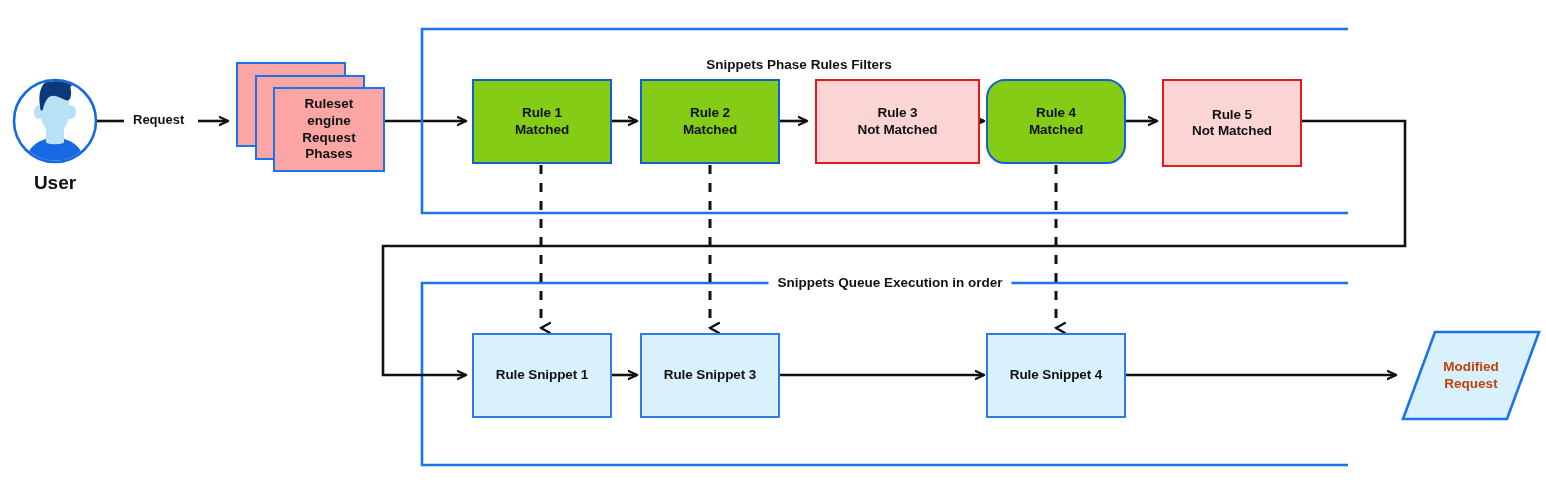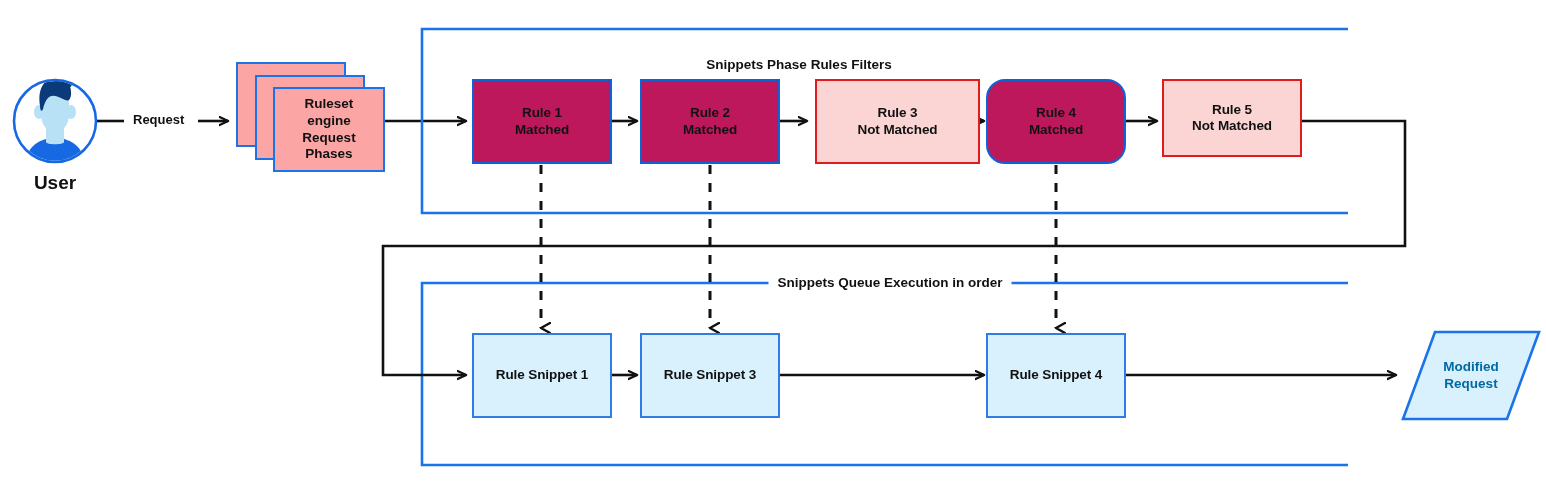--- a/index.html
+++ b/index.html
@@ -3,38 +3,38 @@
 <meta charset="utf-8">
 <style>
   html,body{margin:0;padding:0;background:#ffffff;}
   body{font-family:"Liberation Sans","DejaVu Sans",sans-serif;}
   #stage{position:relative;width:1546px;height:491px;background:#ffffff;overflow:hidden;}
   #svgLayer{position:absolute;left:0;top:0;width:1546px;height:491px;}
 
   .node{position:absolute;box-sizing:border-box;display:flex;align-items:center;
         justify-content:center;text-align:center;font-weight:bold;color:#111111;
         line-height:1.22;letter-spacing:-0.1px;}
-  .rulebox{border:2px solid #0f62d6;background:#be185d;font-size:13.5px;}
+  .rulebox{border:2px solid #0f62d6;background:#84cc16;font-size:13.5px;}
   .rulebox.nomatch{border-color:#e01b1b;background:#fbd4d4;}
   .snipbox{border:2px solid #2f7ce8;background:#d8f1fc;font-size:13.5px;}
 
   .stackbox{position:absolute;box-sizing:border-box;border:2.5px solid #1a73e8;background:#fca5a5;}
   .stackfront{display:flex;align-items:center;justify-content:center;text-align:center;
               font-weight:bold;font-size:13.5px;color:#111;line-height:1.25;}
 
   .edgelabel{position:absolute;font-size:13px;font-weight:bold;color:#111;}
 
   .bracket-label{position:absolute;font-size:13.5px;font-weight:bold;color:#111;
                  background:#ffffff;padding:0 9px;white-space:nowrap;}
 
   .userlabel{position:absolute;font-size:19px;font-weight:bold;color:#111;
              text-align:center;width:110px;}
 
   .parallel-label{position:absolute;display:flex;align-items:center;justify-content:center;
-                  text-align:center;font-weight:bold;font-size:13.5px;color:#0369a1;
+                  text-align:center;font-weight:bold;font-size:13.5px;color:#c2410c;
                   line-height:1.25;pointer-events:none;}
 </style>
 </head>
 <body>
 
 <div id="stage">
 
   <svg id="svgLayer" viewBox="0 0 1546 491">
     <defs>
       <marker id="ah" markerWidth="11" markerHeight="11" refX="9.4" refY="5" orient="auto" markerUnits="userSpaceOnUse">
@@ -109,21 +109,21 @@
   <div class="bracket-label" style="left:890px;top:275px;transform:translateX(-50%);">Snippets Queue Execution in order</div>
 
   <div class="node rulebox" style="left:472px;top:79px;width:140px;height:85px;white-space:pre-line;">Rule 1
 Matched</div>
   <div class="node rulebox" style="left:640px;top:79px;width:140px;height:85px;white-space:pre-line;">Rule 2
 Matched</div>
   <div class="node rulebox nomatch" style="left:815px;top:79px;width:165px;height:85px;white-space:pre-line;">Rule 3
 Not Matched</div>
   <div class="node rulebox" style="left:986px;top:79px;width:140px;height:85px;white-space:pre-line;border-radius:19px;">Rule 4
 Matched</div>
-  <div class="node rulebox nomatch" style="left:1162px;top:79px;width:140px;height:78px;white-space:pre-line;">Rule 5
+  <div class="node rulebox nomatch" style="left:1162px;top:79px;width:140px;height:88px;white-space:pre-line;">Rule 5
 Not Matched</div>
 
   <div class="node snipbox" style="left:472px;top:333px;width:140px;height:85px;">Rule Snippet 1</div>
   <div class="node snipbox" style="left:640px;top:333px;width:140px;height:85px;">Rule Snippet 3</div>
   <div class="node snipbox" style="left:986px;top:333px;width:140px;height:85px;">Rule Snippet 4</div>
 
   <div class="parallel-label" style="left:1403px;top:332px;width:136px;height:87px;white-space:pre-line;">Modified
 Request</div>
 
 </div>

